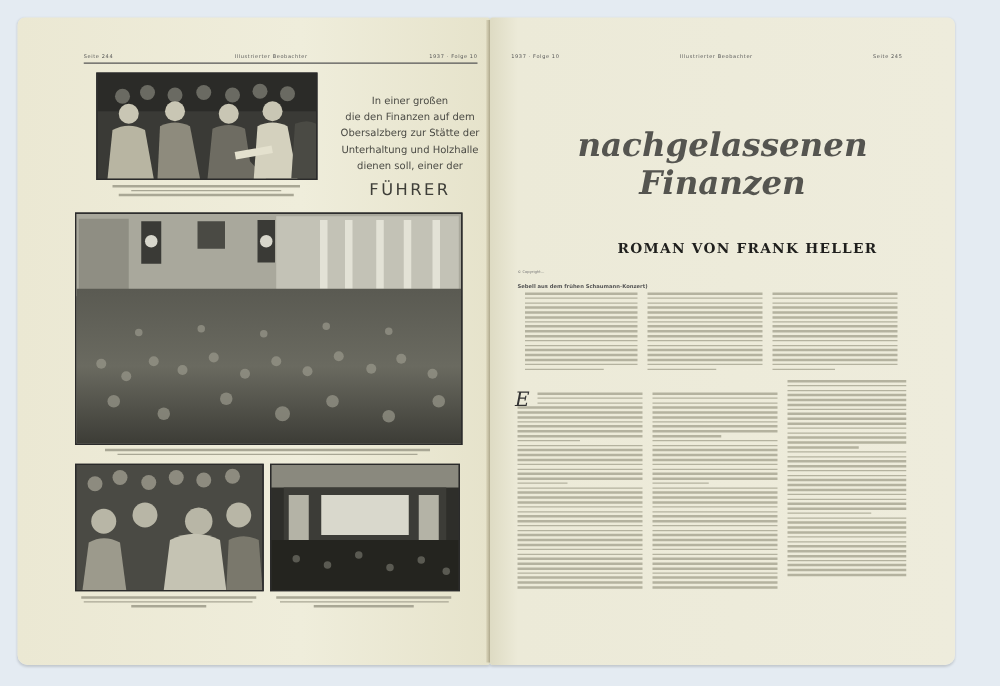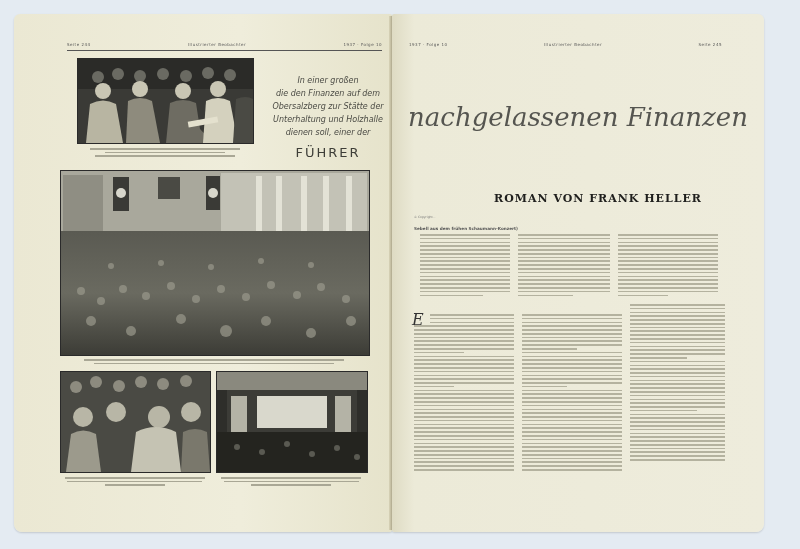--- a/index.html
+++ b/index.html
@@ -10,26 +10,26 @@
   .page.right { left:378px; width:372px; border-radius:2px 6px 8px 2px; background:linear-gradient(90deg,#dedbc3 0%,#ecead8 6%,#eeecdc 100%); box-shadow:0 1px 2px rgba(0,0,0,.15); }
   .gutter { position:absolute; left:375px; top:2px; width:6px; height:514px; background:linear-gradient(90deg,#d8d3b8,#b9b396,#ddd8bf); }
   .runhead { position:absolute; top:28px; font-size:4px; color:#555; display:flex; justify-content:space-between; align-items:center; }
   .left .runhead { left:53px; width:315px; border-bottom:1px solid #555; padding-bottom:3px; }
   .right .runhead { left:17px; width:313px; }
   .runhead span { letter-spacing:.5px; }
   .photo { position:absolute; background:#333; overflow:hidden; border:1px solid #2a2a2a; }
   .cap { position:absolute; font-size:3px; line-height:5px; color:#777; text-align:center; }
   .capline { height:1.5px; background:#a9a795; margin:2px auto; }
   .promo { position:absolute; left:250px; top:60px; width:128px; text-align:center; color:#4a4a44; }
-  .promo .small { font-size:8px; line-height:13px;font-style:italic; }
+  .promo .small { font-size:8px; line-height:13px; }
   .promo .big { font-size:15px; font-weight:bold; line-height:18px; color:#3e3e38; }
   .promo .fuehrer { font-size:13px; letter-spacing:2px; margin-top:6px; color:#3e3e38; }
   .title { position:absolute; left:0; width:372px; text-align:center; font-family:"DejaVu Serif", serif; font-style:italic; color:#555550; }
   .title.l1 { top:50px; font-size:32px; }
-  .title.l2 { top:88px; font-size:26px; }
+  .title.l2 { top:88px; font-size:26px;font-weight:bold; }
   .title.l3 { top:124px; font-size:30px; }
   .byline { position:absolute; left:0; width:412px; top:178px; text-align:center; font-family:"DejaVu Serif", serif; font-weight:bold; font-size:11px; letter-spacing:1px; color:#1f1f1d; }
   .tiny { position:absolute; font-size:3px; color:#777; }
   .lead { position:absolute; left:22px; top:212px; font-size:4.2px; font-weight:bold; color:#555; }
   .col { position:absolute; }
   .line { height:1.6px; background:#b4b29f; margin-bottom:2.2px; }
   .dropcap { position:absolute; font-family:"DejaVu Serif", serif; font-size:16px; color:#333; font-style:italic; }
   svg { display:block; }
 </style>
 </head>

